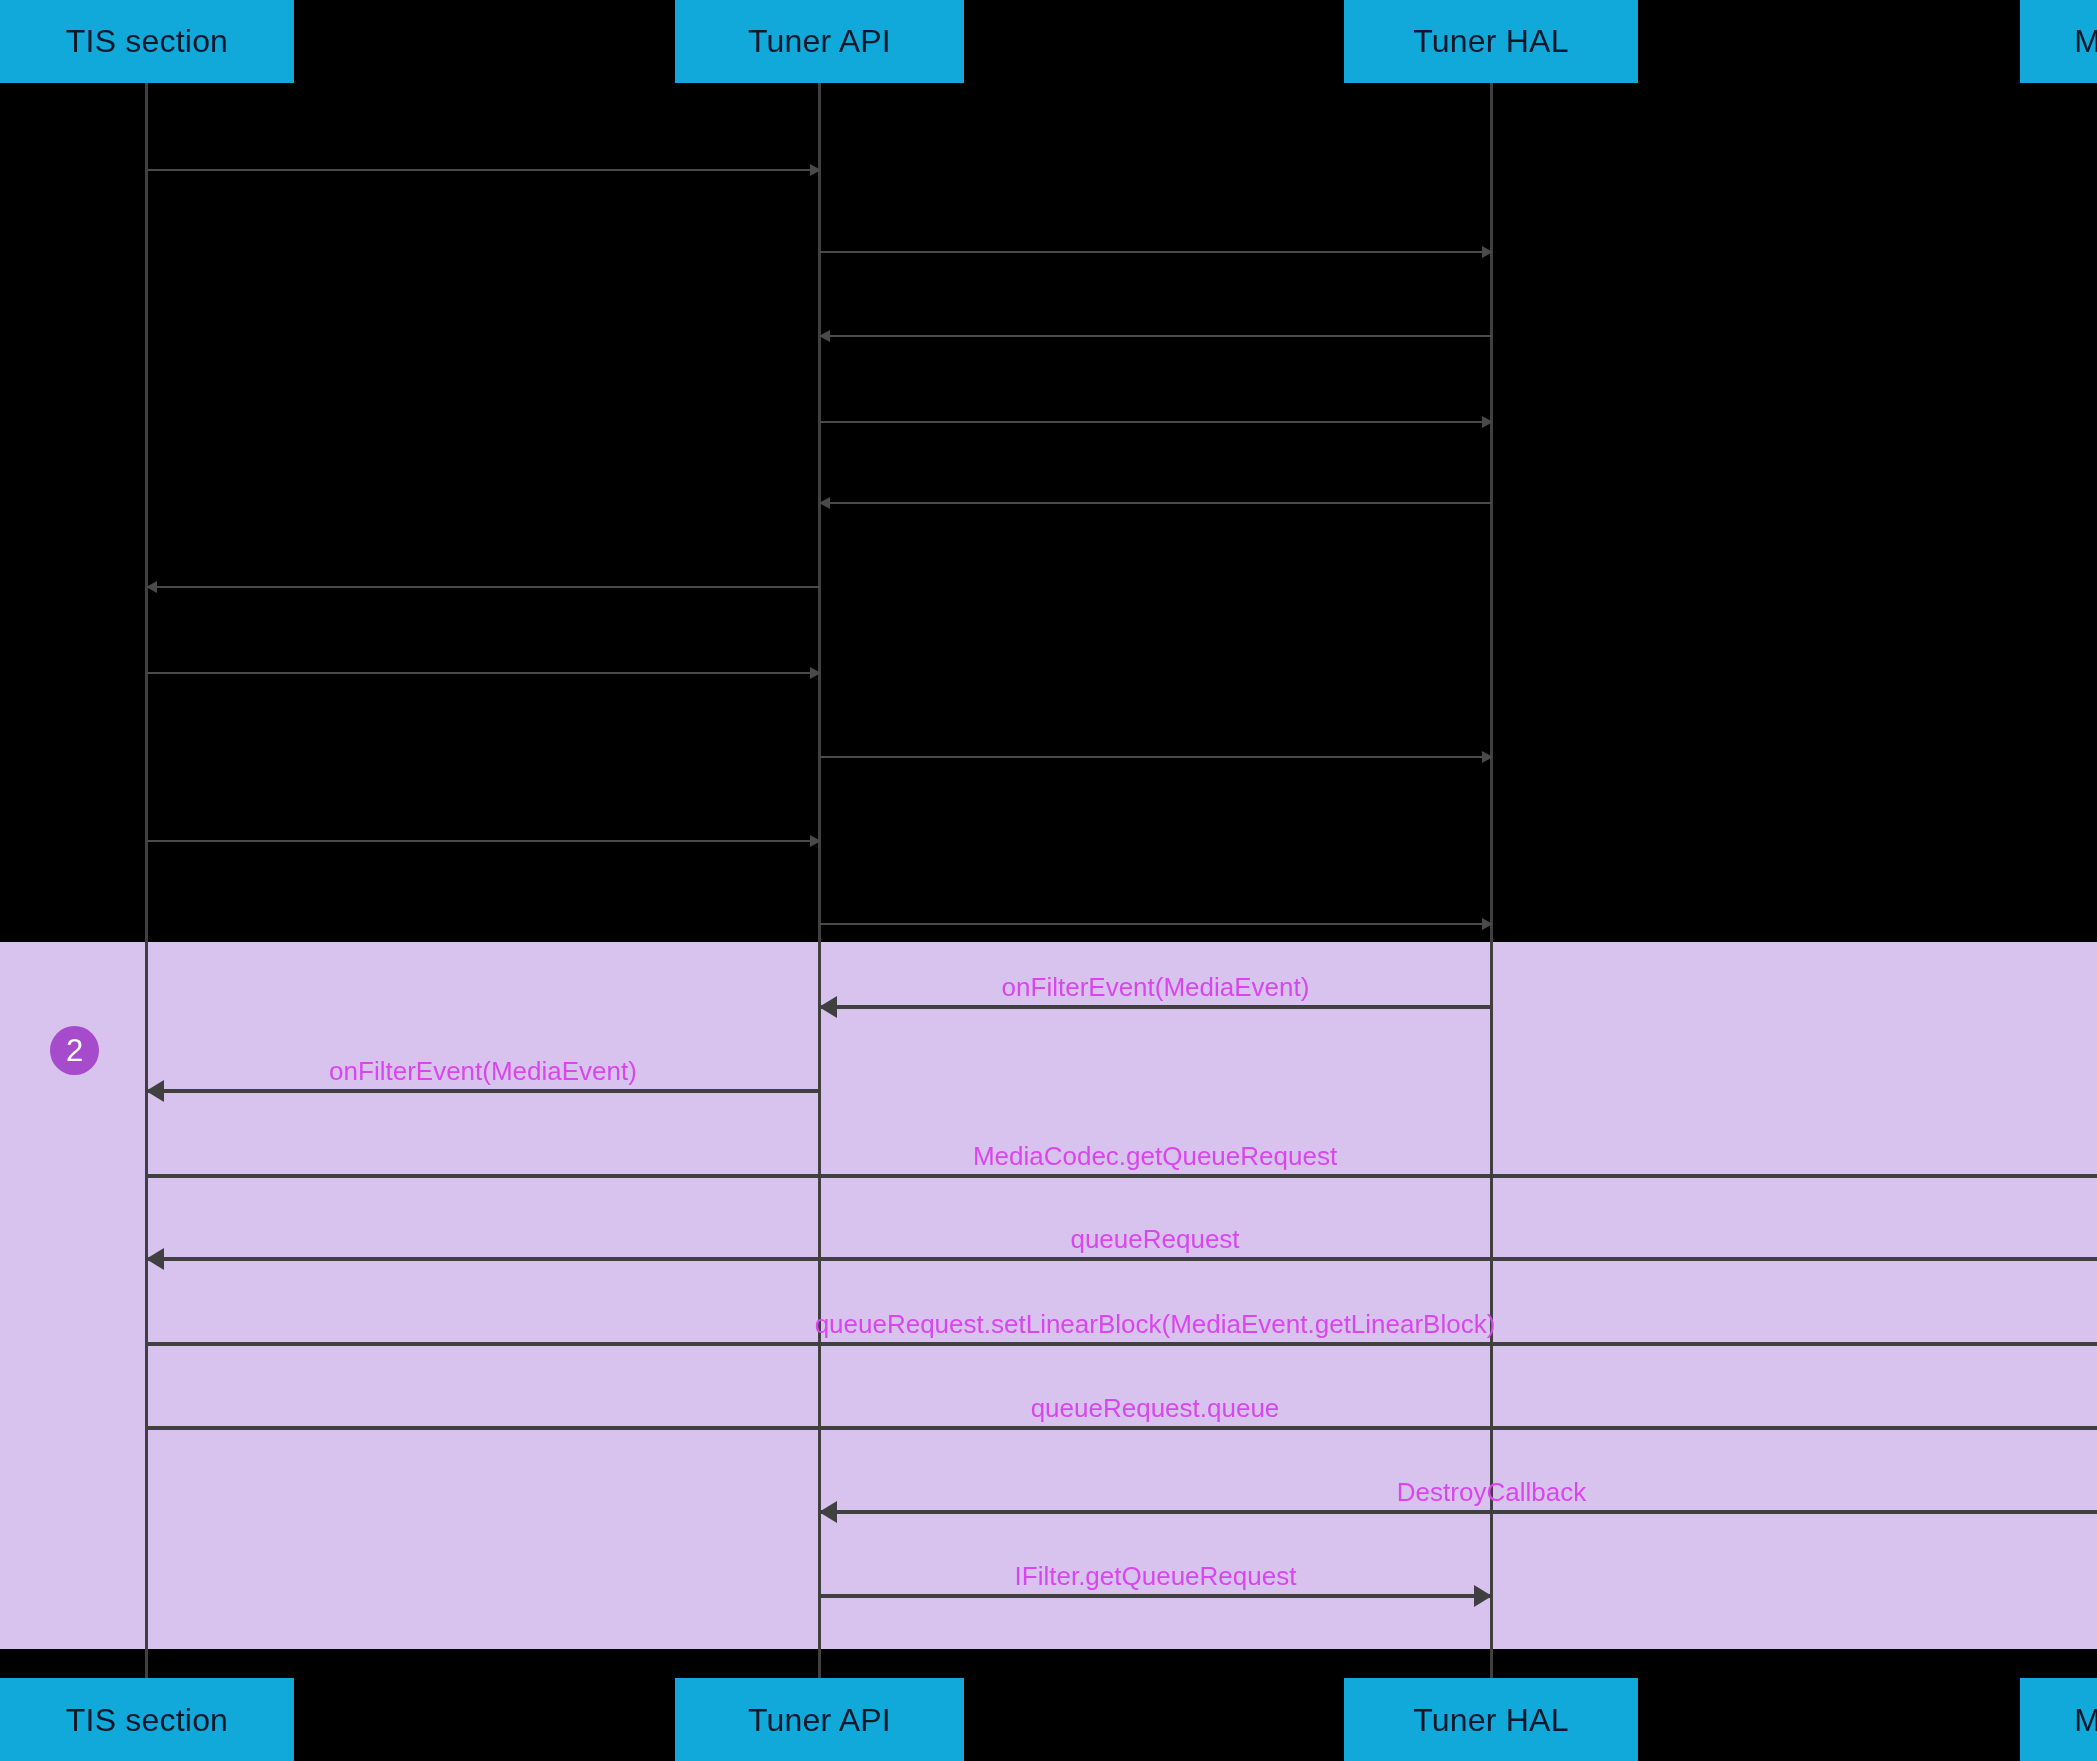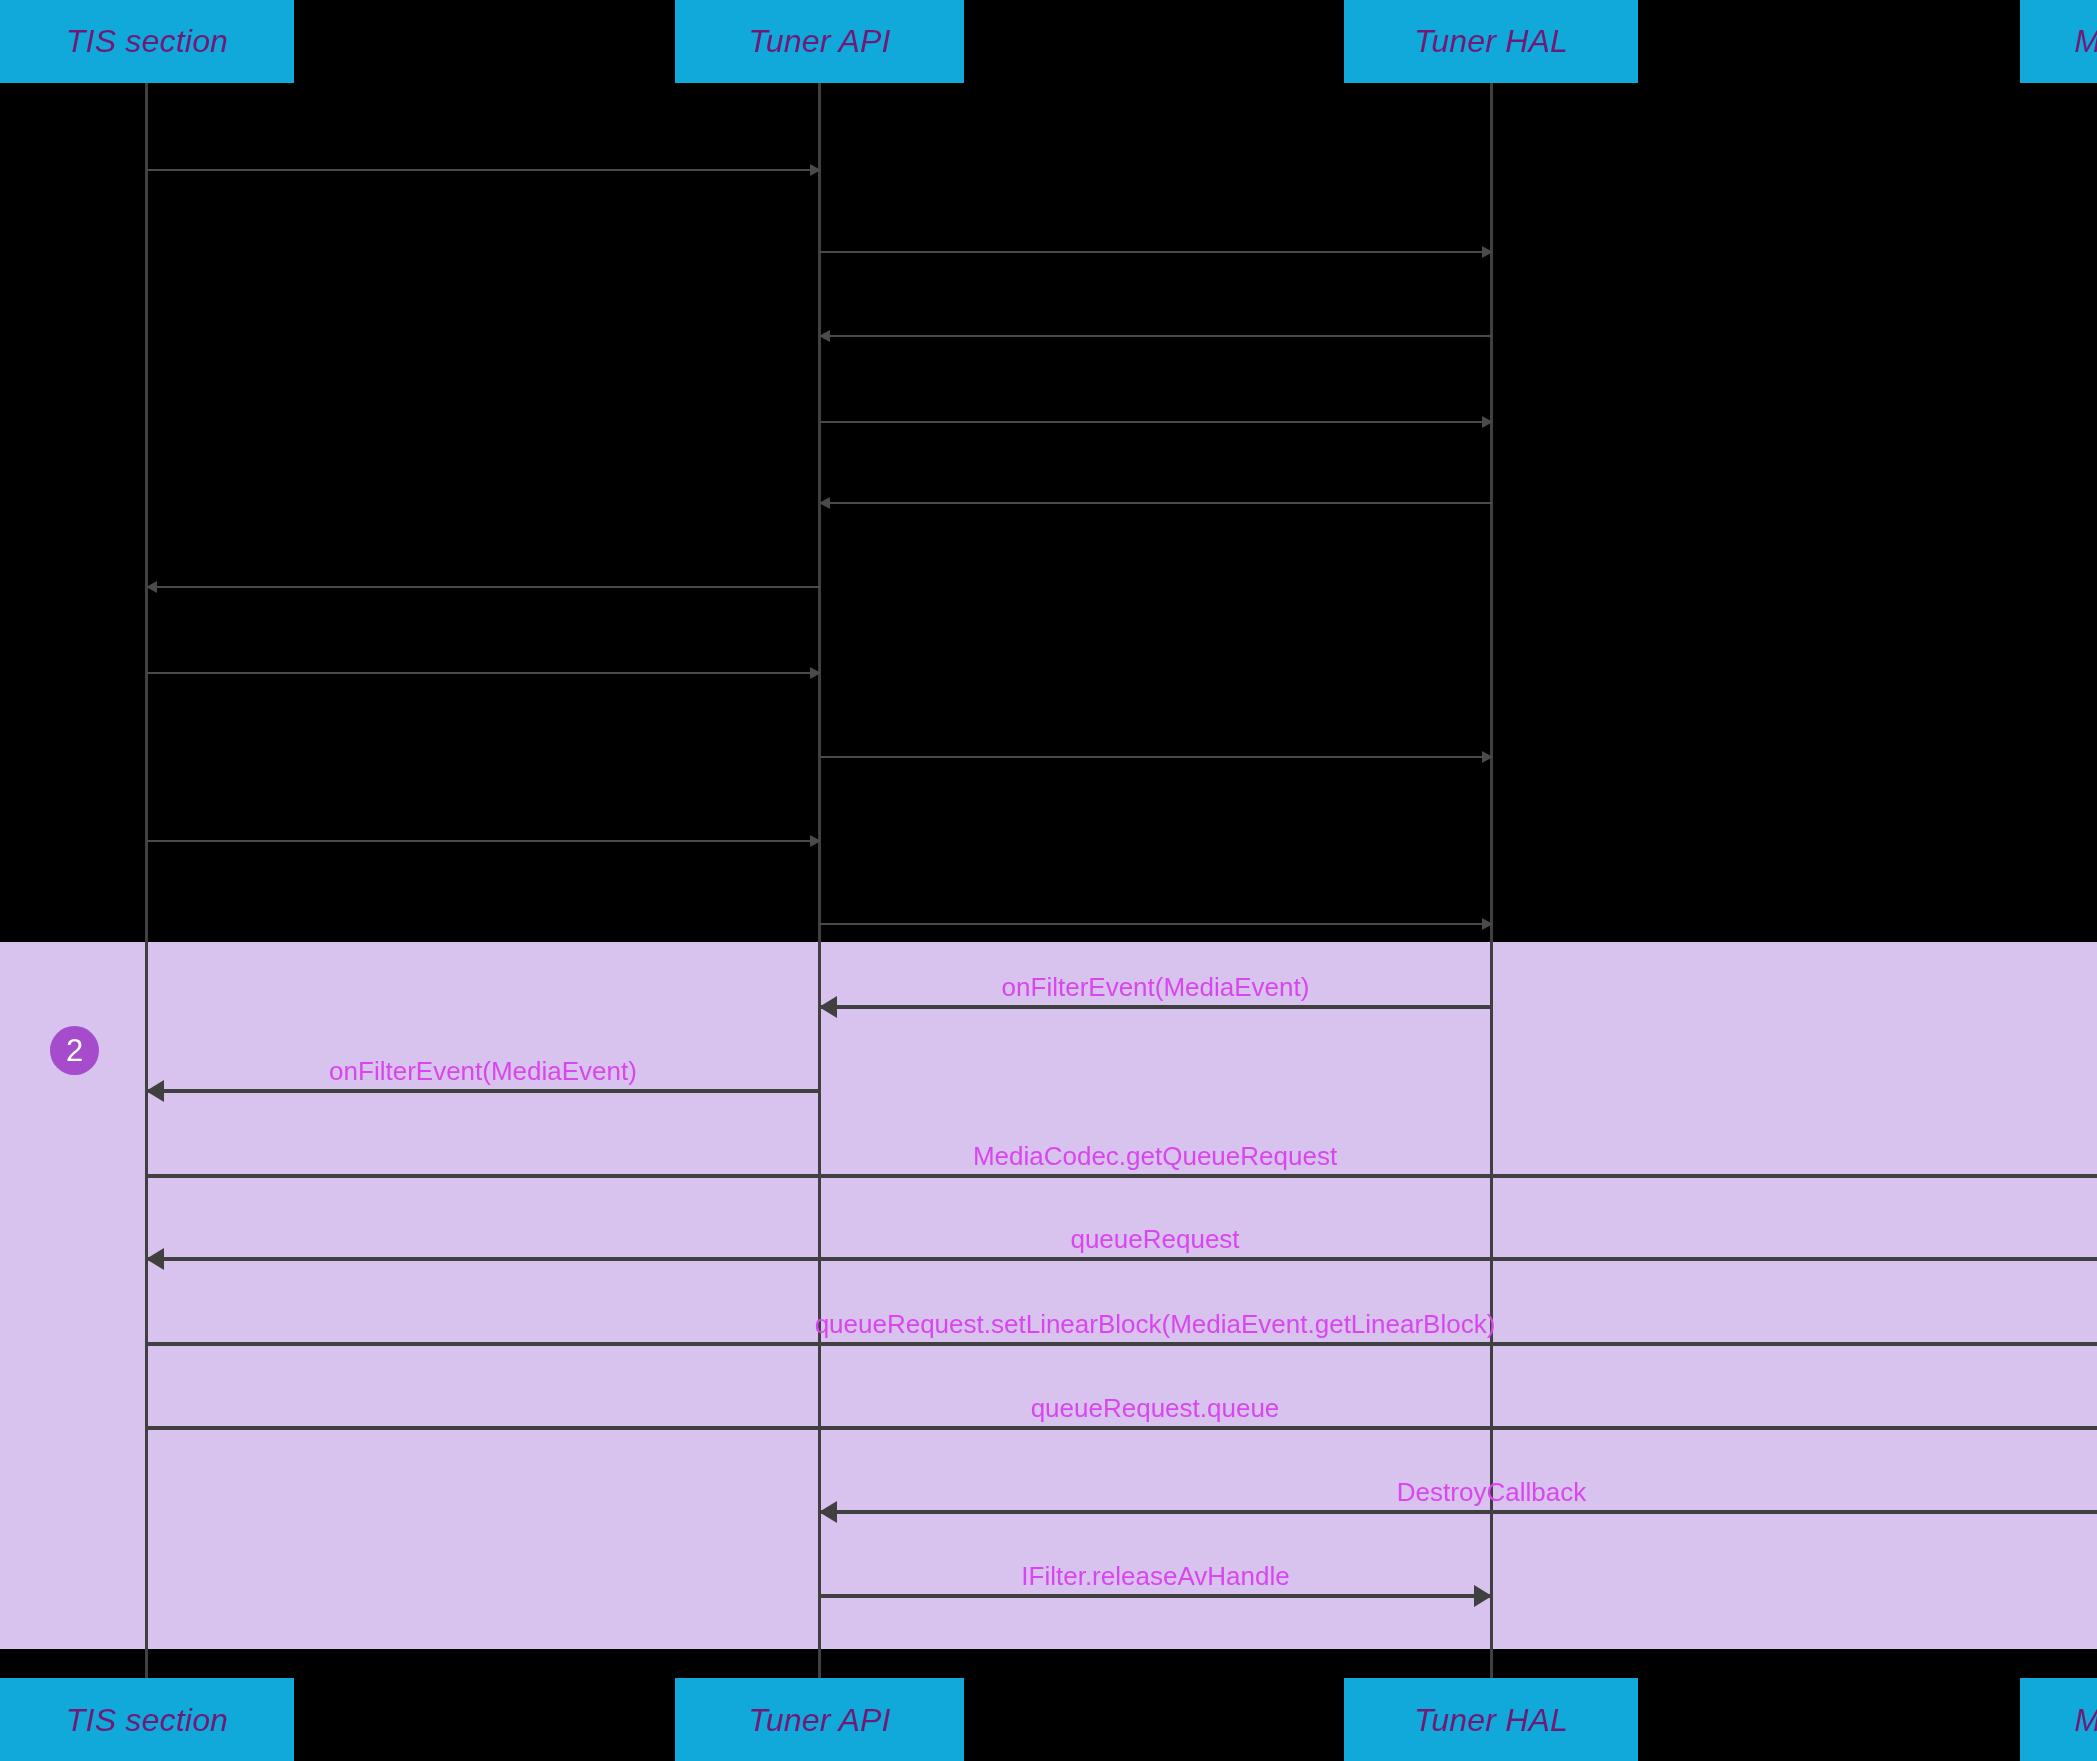--- a/index.html
+++ b/index.html
@@ -28,28 +28,27 @@
     width: 2.9px;
     background: #404040;
     top: 83px;
     bottom: 84px;
   }
 
   
   .participant {
     position: absolute;
     background: #10a9d9;
-    color: #701a75;
+    color: #0f172a;
     display: flex;
     align-items: center;
     justify-content: center;
     font-size: 32px;
     letter-spacing: 0.2px;
     white-space: nowrap;
-    font-style: italic;
   }
   .participant.head { top: 0; height: 83px; }
   .participant.foot { top: 1678px; height: 84px; }
 
   
   .msg {
     position: absolute;
     height: 0;
   }
   .msg .shaft {
@@ -218,21 +217,21 @@
 
   <div class="msg" style="left:820px; width:1343px; top:1512px;">
     <div class="shaft"></div>
     <div class="head-l"></div>
     <div class="label">DestroyCallback</div>
   </div>
 
   <div class="msg" style="left:820px; width:671px; top:1596px;">
     <div class="shaft"></div>
     <div class="head-r"></div>
-    <div class="label">IFilter.releaseAvHandle</div>
+    <div class="label">IFilter.getQueueRequest</div>
   </div>
 
   <div class="participant foot" style="left:0px; width:294px;">
     <span>TIS section</span>
   </div>
   <div class="participant foot" style="left:675px; width:289px;">
     <span>Tuner API</span>
   </div>
   <div class="participant foot" style="left:1344px; width:294px;">
     <span>Tuner HAL</span>

